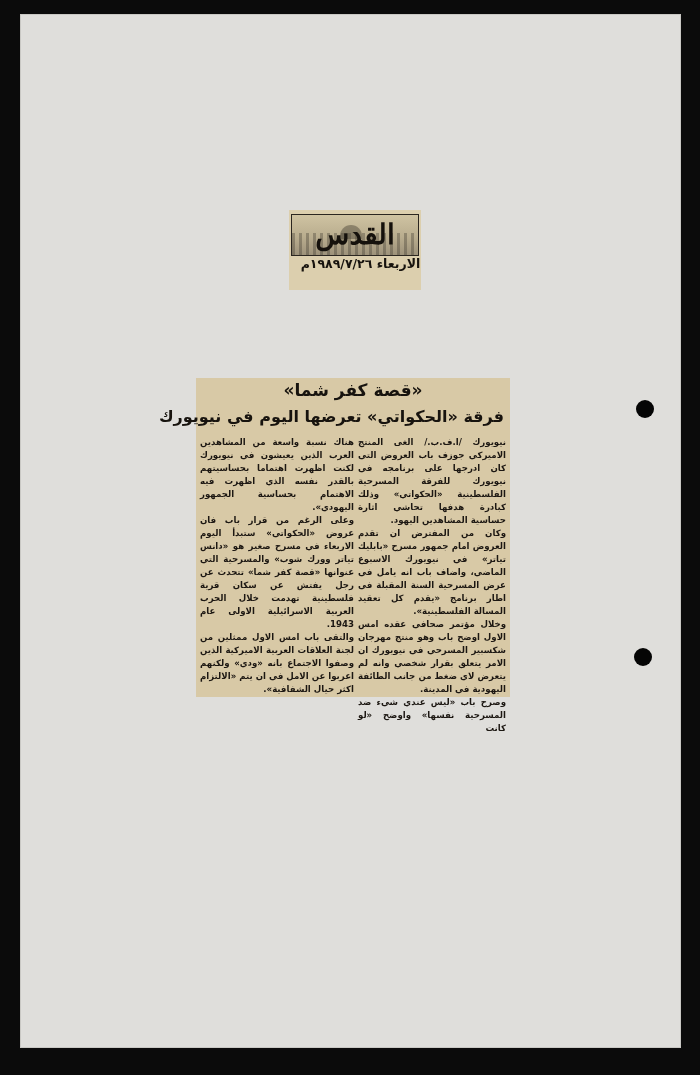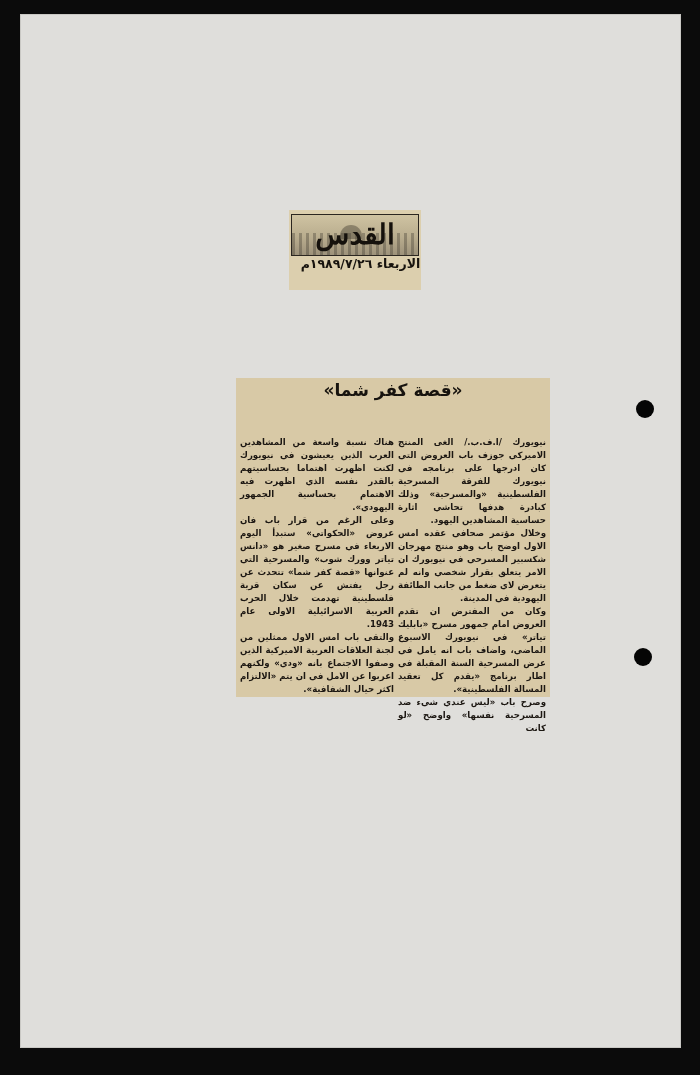--- a/index.html
+++ b/index.html
@@ -70,21 +70,20 @@
       font-size: 12.5px; font-weight: bold;
       color: #17130e;
       letter-spacing: .2px;
       padding-left: 11px;
     }
     
     .article {
       left: 176px; top: 364px;
       width: 314px; height: 319px;
       background: #d8c9a6;
-      margin-left: 40px;
     }
     .kicker {
       position: absolute; left: 0; right: 0; top: 2px;
       text-align: center;
       font-size: 17px; font-weight: bold;
       color: #17130e;
     }
     .headline {
       position: absolute; left: 6px; right: 6px; top: 29px;
       text-align: center;
@@ -115,25 +114,26 @@
     <div class="masthead-box">
       <div class="masthead-skyline"></div>
       <div class="masthead-dome"></div>
       <div class="masthead-name">القدس</div>
     </div>
     <div class="masthead-date">الاربعاء ١٩٨٩/٧/٢٦م</div>
   </div>
 
   <div class="clip article">
     <div class="kicker">«قصة كفر شما»</div>
+    <div class="headline">فرقة «الحكواتي» تعرضها اليوم في نيويورك</div>
 
     <div class="col col-right">
-      <p>نيويورك /ا.ف.ب./ الغى المنتج الاميركي جوزف باب العروض التي كان ادرجها على برنامجه في نيويورك للفرقة المسرحية الفلسطينية «والمسرحية» وذلك كبادرة هدفها تحاشي اثارة حساسية المشاهدين اليهود.</p>
+      <p>نيويورك /ا.ف.ب./ الغى المنتج الاميركي جوزف باب العروض التي كان ادرجها على برنامجه في نيويورك للفرقة المسرحية الفلسطينية «الحكواتي» وذلك كبادرة هدفها تحاشي اثارة حساسية المشاهدين اليهود.</p>
+      <p>وكان من المفترض ان تقدم العروض امام جمهور مسرح «بابليك تياتر» في نيويورك الاسبوع الماضي، واضاف باب انه يامل في عرض المسرحية السنة المقبلة في اطار برنامج «يقدم كل تعقيد المسالة الفلسطينية».</p>
       <p>وخلال مؤتمر صحافي عقده امس الاول اوضح باب وهو منتج مهرجان شكسبير المسرحي في نيويورك ان الامر يتعلق بقرار شخصي وانه لم يتعرض لاي ضغط من جانب الطائفة اليهودية في المدينة.</p>
-      <p>وكان من المفترض ان تقدم العروض امام جمهور مسرح «بابليك تياتر» في نيويورك الاسبوع الماضي، واضاف باب انه يامل في عرض المسرحية السنة المقبلة في اطار برنامج «يقدم كل تعقيد المسالة الفلسطينية».</p>
       <p>وصرح باب «ليس عندي شيء ضد المسرحية نفسها» واوضح «لو كانت</p>
     </div>
 
     <div class="col col-left">
       <p>هناك نسبة واسعة من المشاهدين العرب الذين يعيشون في نيويورك لكنت اظهرت اهتماما بحساسيتهم بالقدر نفسه الذي اظهرت فيه الاهتمام بحساسية الجمهور اليهودي».</p>
       <p>وعلى الرغم من قرار باب فان عروض «الحكواتي» ستبدأ اليوم الاربعاء في مسرح صغير هو «دانس تياتر وورك شوب» والمسرحية التي عنوانها «قصة كفر شما» تتحدث عن رجل يفتش عن سكان قرية فلسطينية تهدمت خلال الحرب العربية الاسرائيلية الاولى عام 1943.</p>
       <p>والتقى باب امس الاول ممثلين من لجنة العلاقات العربية الاميركية الذين وصفوا الاجتماع بانه «ودي» ولكنهم اعربوا عن الامل في ان يتم «الالتزام اكثر حيال الشفافية».</p>
     </div>
   </div>
 

